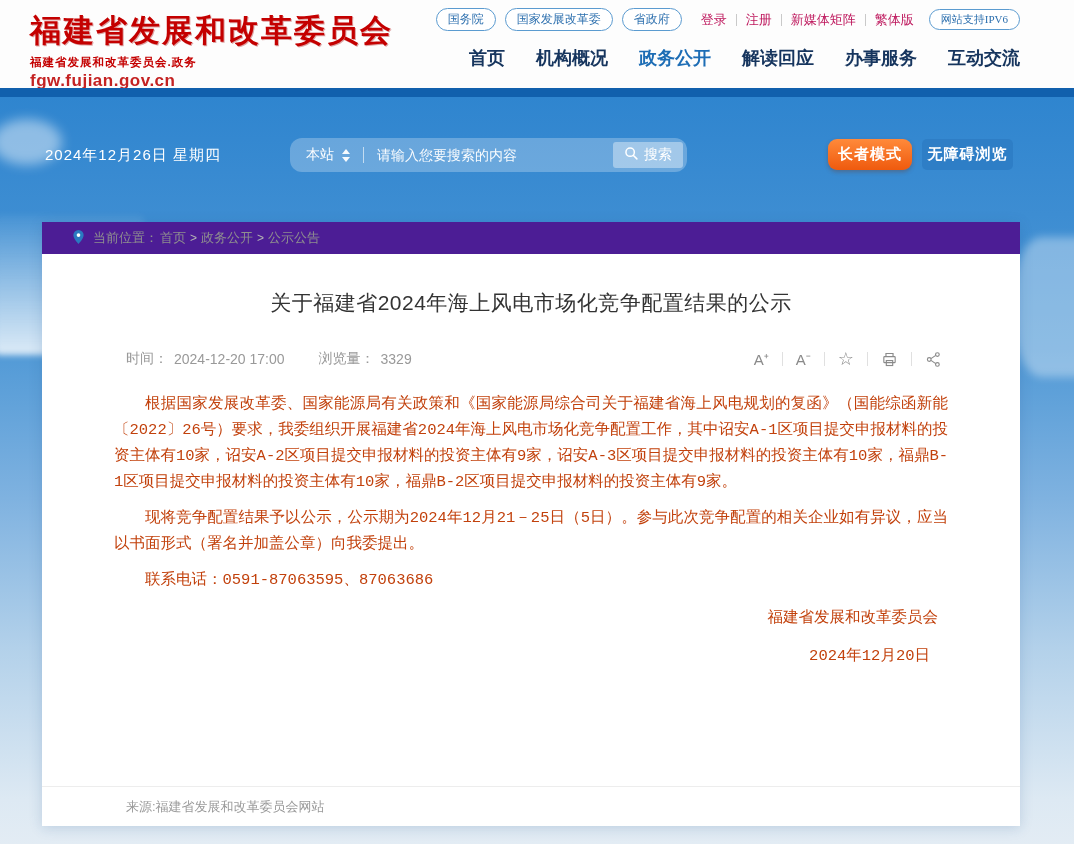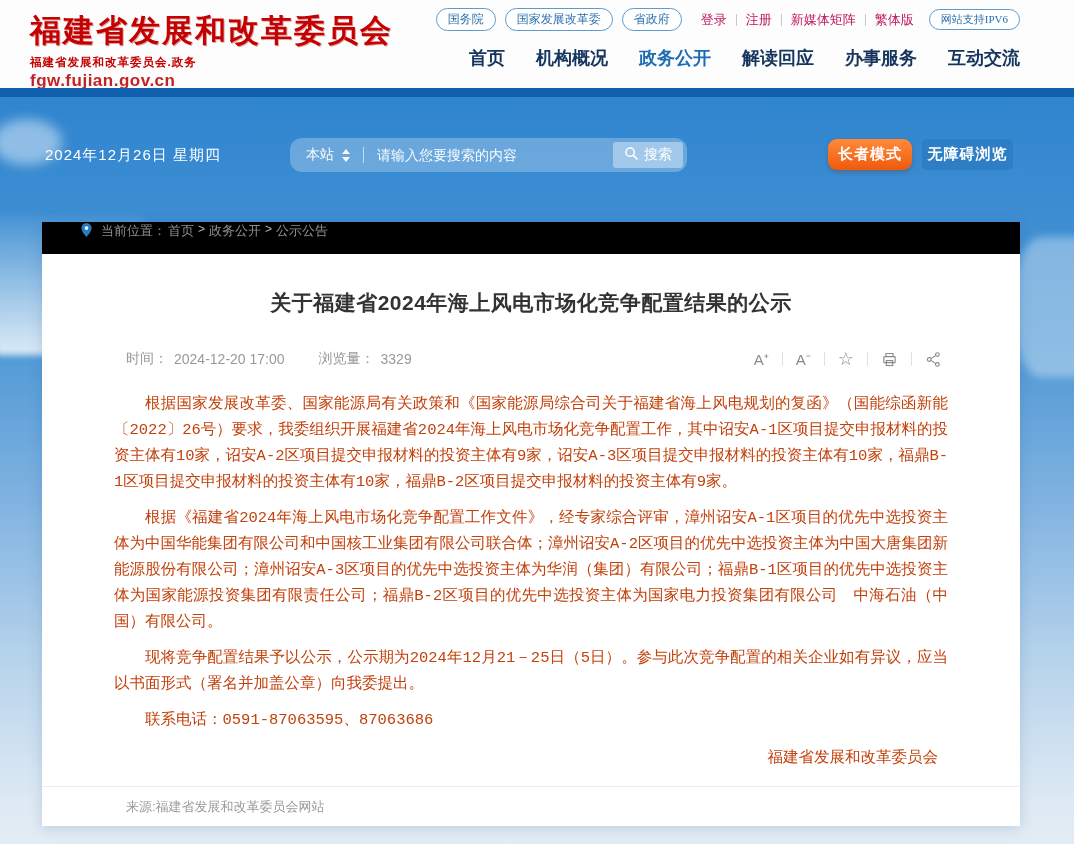--- a/index.html
+++ b/index.html
@@ -61,27 +61,27 @@
     border-radius:9px; background:linear-gradient(180deg,#ff8a3a,#ef5a0e); color:#fff; font-size:15px;
     font-weight:bold; letter-spacing:1px; cursor:pointer; box-shadow:0 2px 4px rgba(120,40,0,.3);
     font-family:"Liberation Sans",sans-serif; }
   .a11y-btn { position:absolute; left:922px; top:42px; width:91px; height:31px; border:none;
     border-radius:5px; background:#2e7ec6; color:#fff; font-size:15px; font-weight:bold;
     letter-spacing:1px; cursor:pointer; font-family:Liberation Serif, serif; }
 
   
   .card { position:absolute; left:42px; top:125px; width:978px; height:604px; background:#fff;
     box-shadow:0 2px 12px rgba(30,80,140,.18); }
-  .crumb-bar { height:32px; background:#000000; display:flex; align-items:flex-start; padding-left:38px;
+  .crumb-bar { height:32px; background:#4c1d95; display:flex; align-items:center; padding-left:30px;
     font-size:13px; color:#8f8f8f; }
   .crumb-label { margin-left:8px; }
   .crumb-item { color:#8f8f8f; cursor:pointer; margin:0 2px; }
   .crumb-sep { color:#b5b5b5; margin:0 2px; font-size:12px; }
 
-  .art-title { text-align:center; margin-top:35px; font-size:21px; font-weight:bold; color:#333;
+  .art-title { text-align:center; margin-top:35px; font-size:21px; font-weight:normal; color:#333;
     letter-spacing:.5px; }
 
   .meta-row { display:flex; align-items:center; margin-top:32px; padding:0 78px 0 84px;
     font-size:14px; color:#999; }
   .meta-left { display:flex; align-items:center; gap:6px; }
   .meta-views { margin-left:28px; }
   .meta-tools { margin-left:auto; display:flex; align-items:center; gap:13px; color:#8a8a8a; }
   .tool { cursor:pointer; font-size:15px; color:#8a8a8a; background:none; border:none;
     display:flex; align-items:center; font-family:"Liberation Sans",sans-serif; }
   .tool.star { font-size:18px; line-height:1; }
@@ -213,21 +213,20 @@
                 <circle cx="17.5" cy="19" r="2.6"></circle>
                 <line x1="8.4" y1="10.8" x2="15.2" y2="6.2"></line>
                 <line x1="8.4" y1="13.2" x2="15.2" y2="17.8"></line>
               </svg>
           </button>
         </div>
       </div>
 
       <div class="art-body">
         <p>根据国家发展改革委、国家能源局有关政策和《国家能源局综合司关于福建省海上风电规划的复函》（国能综函新能〔2022〕26号）要求，我委组织开展福建省2024年海上风电市场化竞争配置工作，其中诏安A-1区项目提交申报材料的投资主体有10家，诏安A-2区项目提交申报材料的投资主体有9家，诏安A-3区项目提交申报材料的投资主体有10家，福鼎B-1区项目提交申报材料的投资主体有10家，福鼎B-2区项目提交申报材料的投资主体有9家。</p>
-        <p>根据《福建省2024年海上风电市场化竞争配置工作文件》，经专家综合评审，漳州诏安A-1区项目的优先中选投资主体为中国华能集团有限公司和中国核工业集团有限公司联合体；漳州诏安A-2区项目的优先中选投资主体为中国大唐集团新能源股份有限公司；漳州诏安A-3区项目的优先中选投资主体为华润（集团）有限公司；福鼎B-1区项目的优先中选投资主体为国家能源投资集团有限责任公司；福鼎B-2区项目的优先中选投资主体为国家电力投资集团有限公司　中海石油（中国）有限公司。</p>
         <p>现将竞争配置结果予以公示，公示期为2024年12月21－25日（5日）。参与此次竞争配置的相关企业如有异议，应当以书面形式（署名并加盖公章）向我委提出。</p>
         <p>联系电话：0591-87063595、87063686</p>
         <p class="signature">福建省发展和改革委员会</p>
         <p class="sign-date">2024年12月20日</p>
       </div>
 
       <div class="source-bar">
         <span>来源:福建省发展和改革委员会网站</span>
       </div>
     </section>

